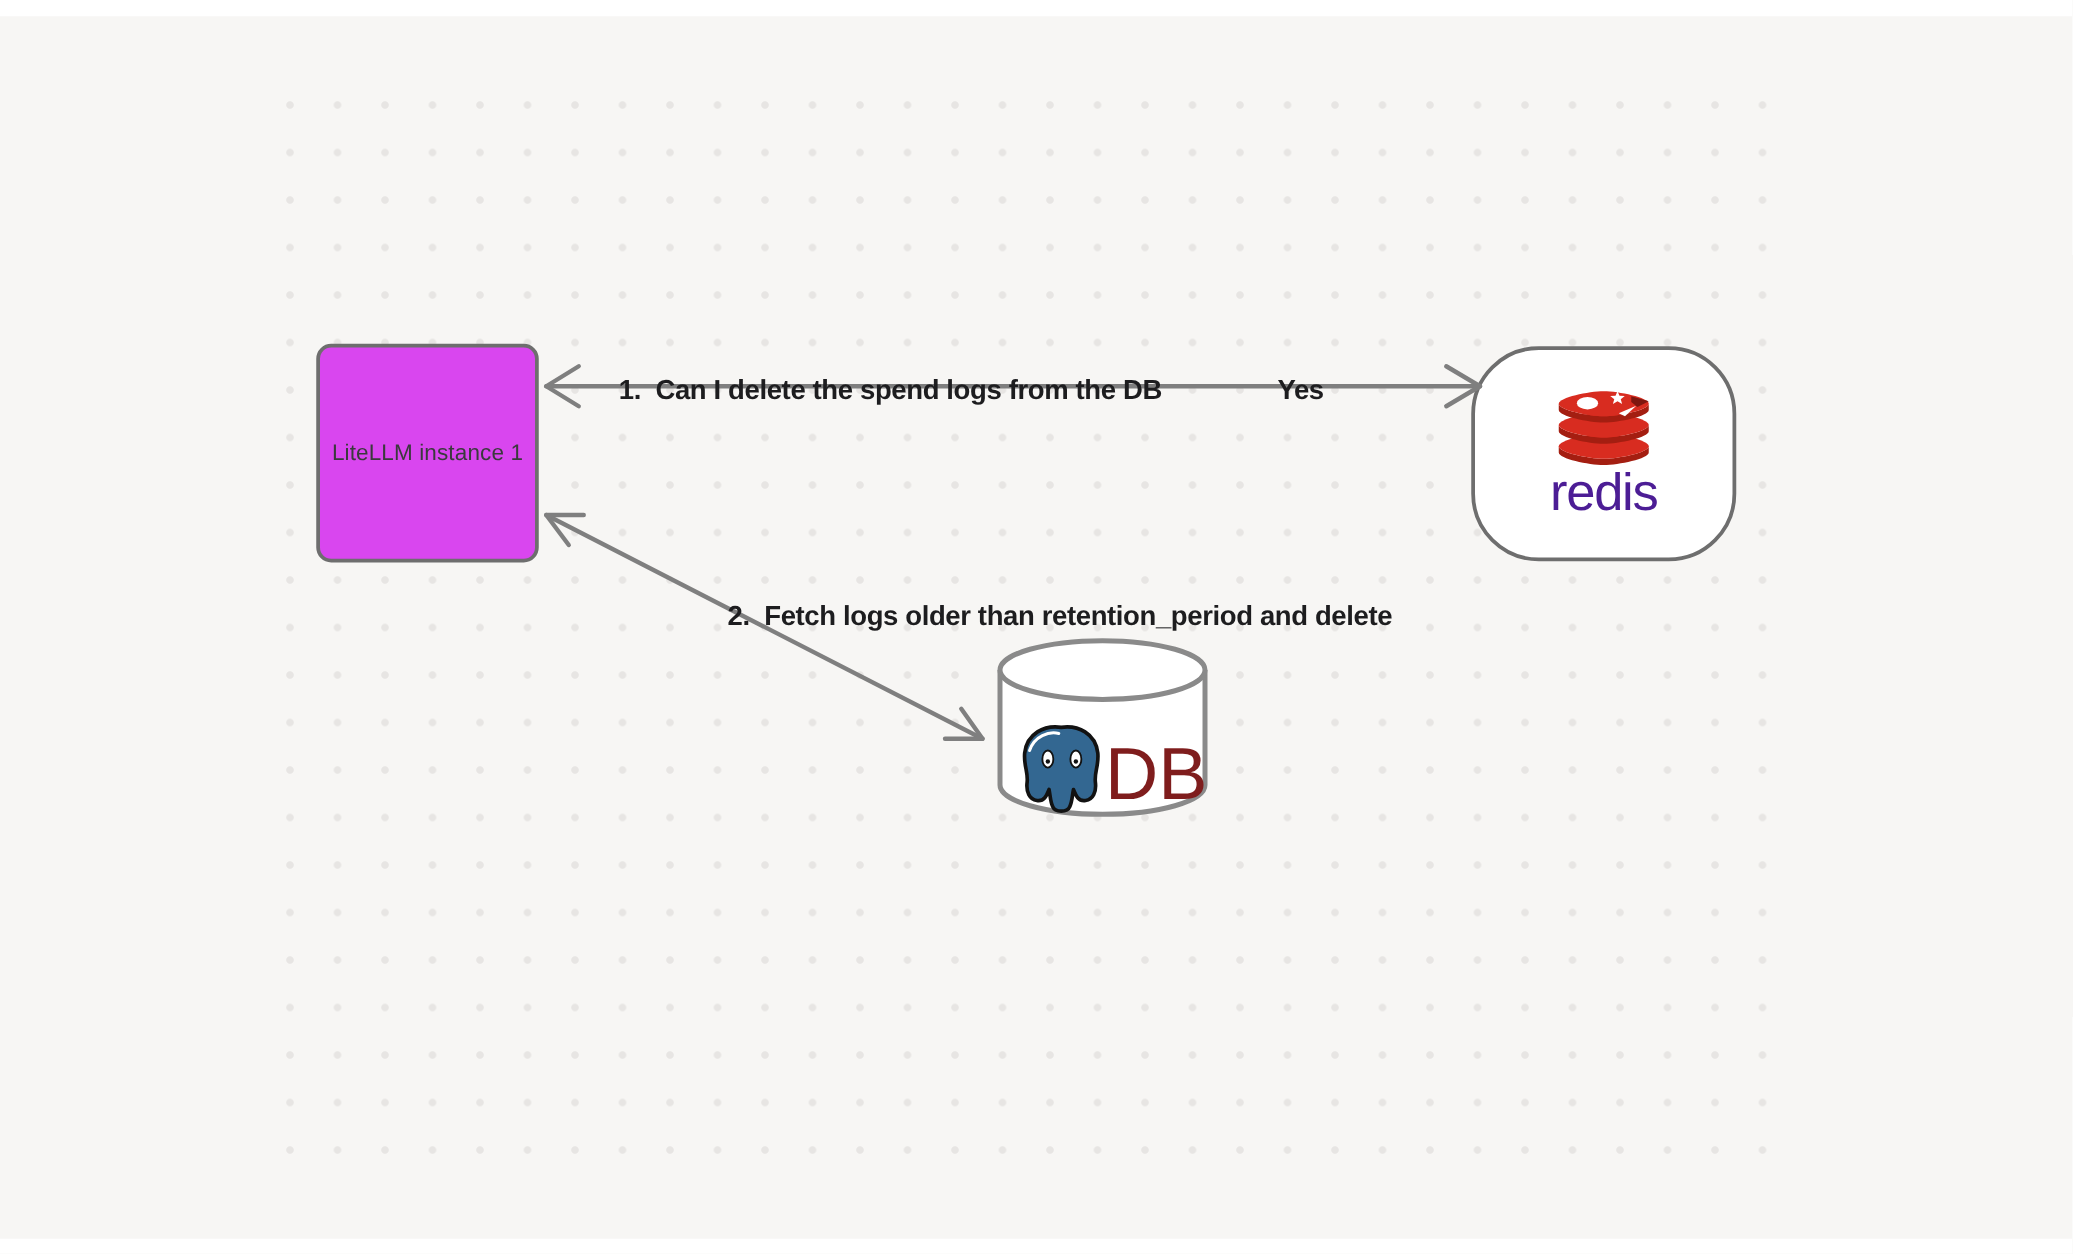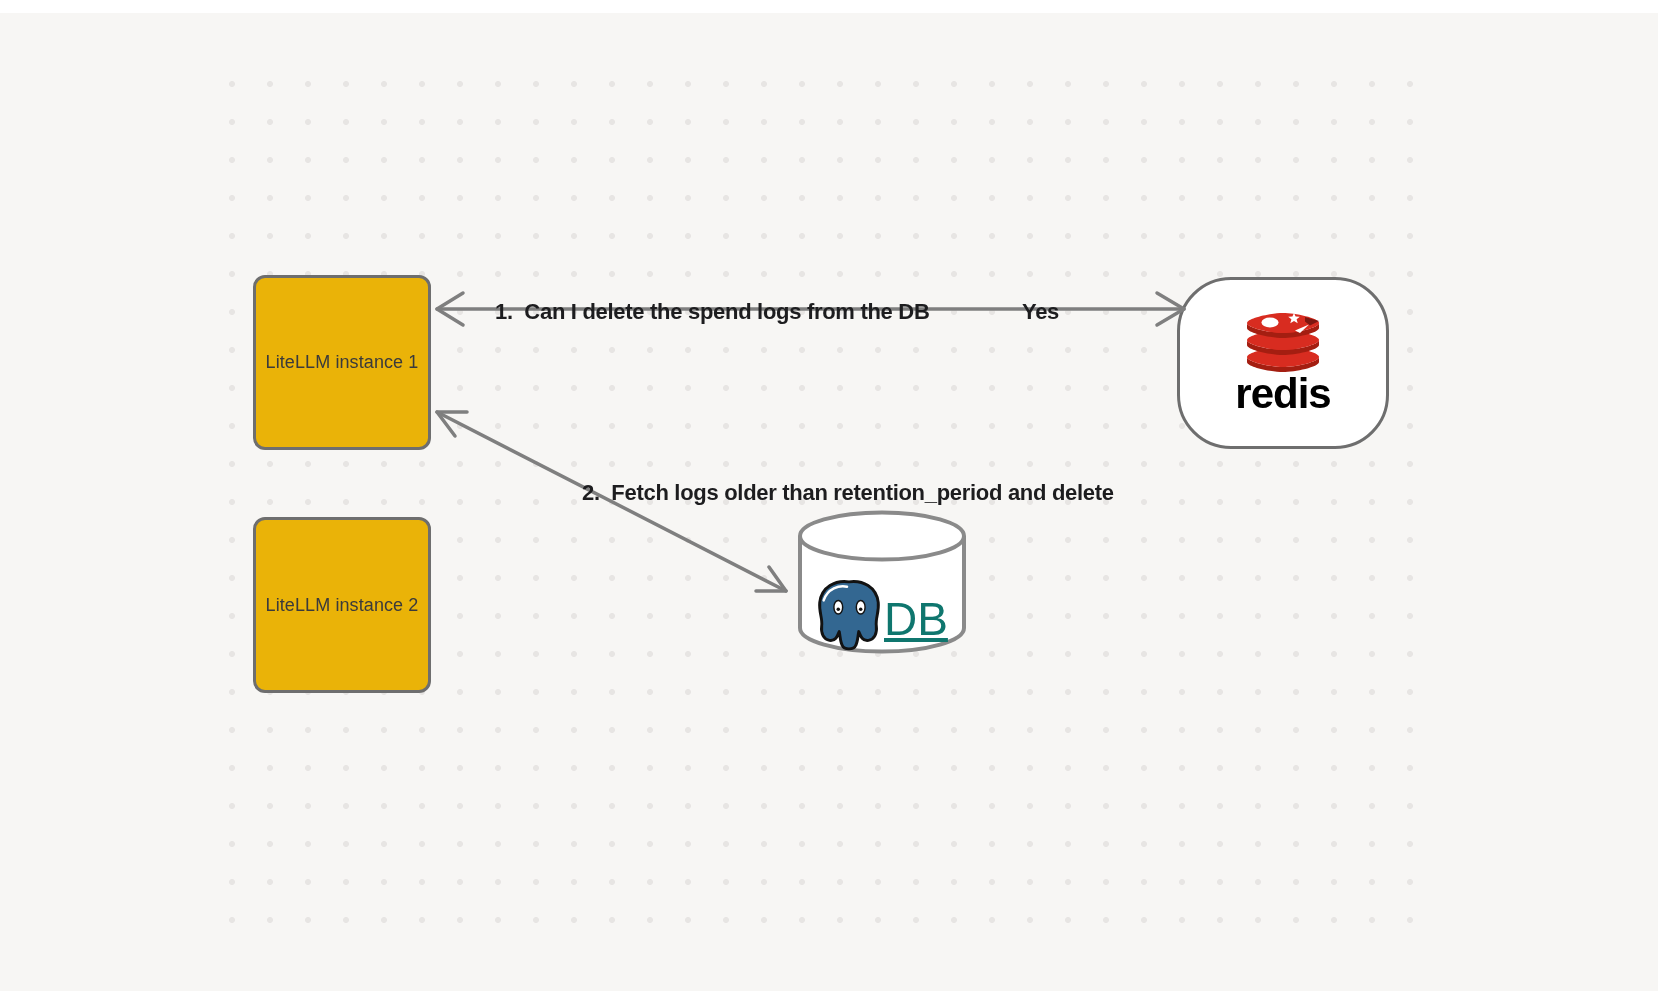--- a/index.html
+++ b/index.html
@@ -4,46 +4,43 @@
 <style>
   html,body{margin:0;padding:0;background:#ffffff;}
   .canvas{position:relative;width:1658px;height:1003px;background:#f7f6f4;overflow:hidden;
           font-family:"Liberation Sans",sans-serif;}
   .strip{position:absolute;left:0;width:1658px;background:#ffffff;}
   .strip.top{top:0;height:13px;}
   .strip.bottom{bottom:0;height:12px;}
   .dots{position:absolute;left:213px;top:65px;width:1216px;height:876px;
         background-image:radial-gradient(circle,#e7e5e3 2.6px,rgba(231,229,227,0) 3.4px);
         background-size:38px 38px;}
-  .node{position:absolute;background:#eab308;border:3.5px solid #6e6e6e;border-radius:12px;
+  .node{position:absolute;background:#d946ef;border:3.5px solid #6e6e6e;border-radius:12px;
         display:flex;align-items:center;justify-content:center;box-sizing:border-box;}
   .node .nlabel{font-size:18px;color:#3a3a3c;letter-spacing:0.1px;}
   .redis-node{position:absolute;left:1177px;top:277px;width:212px;height:172px;background:#ffffff;
         border:3.5px solid #6e6e6e;border-radius:54px;box-sizing:border-box;
         display:flex;flex-direction:column;align-items:center;justify-content:center;}
-  .redis-word{font-size:42px;font-weight:700;color:#000000;letter-spacing:-1px;line-height:40px;margin-top:2px;}
+  .redis-word{font-size:42px;font-weight:400;color:#4c1d95;letter-spacing:-1px;line-height:40px;margin-top:2px;}
   .arrows{position:absolute;left:0;top:0;}
   .edge-label{position:absolute;font-weight:700;font-size:22px;line-height:28px;color:#1d1d1f;
         letter-spacing:-0.3px;white-space:pre;margin-top:21px;}
-  .db-label{position:absolute;left:884px;top:596px;font-size:46px;line-height:46px;color:#0f766e;text-decoration:underline;}
+  .db-label{position:absolute;left:884px;top:596px;font-size:59px;line-height:46px;color:#7f1d1d;}
   .abs{position:absolute;}
 </style>
 </head>
 <body>
 
 <div class="canvas">
   <div class="strip top"></div>
   <div class="strip bottom"></div>
   <div class="dots"></div>
 
   <div class="node" style="left:253px;top:275px;width:178px;height:175px;">
     <span class="nlabel">LiteLLM instance 1</span>
-  </div>
-  <div class="node" style="left:253px;top:517px;width:178px;height:176px;">
-    <span class="nlabel">LiteLLM instance 2</span>
   </div>
 
   <div class="redis-node">
     <svg width="80" height="60" viewBox="0 0 80 60">
 
       <path d="M4 45 L4 50 C4 55 28 60 40 60 C52 60 76 55 76 50 L76 45 C76 50 52 55 40 55 C28 55 4 50 4 45 Z" fill="#a41e11"></path>
       <path d="M40 35 C52 35 76 40 76 45 C76 50 52 55 40 55 C28 55 4 50 4 45 C4 40 28 35 40 35 Z" fill="#d82c20"></path>
 
       <path d="M4 28 L4 33 C4 38 28 43 40 43 C52 43 76 38 76 33 L76 28 C76 33 52 38 40 38 C28 38 4 33 4 28 Z" fill="#a41e11"></path>
       <path d="M40 18 C52 18 76 23 76 28 C76 33 52 38 40 38 C28 38 4 33 4 28 C4 23 28 18 40 18 Z" fill="#d82c20"></path>

